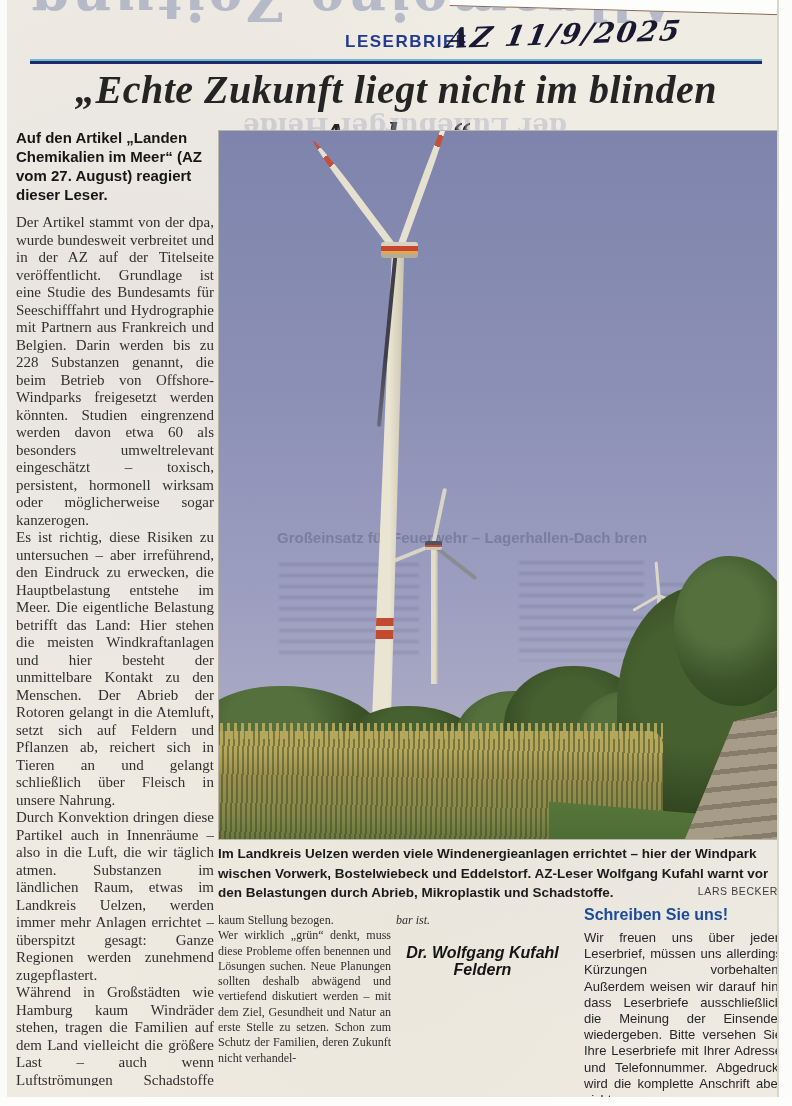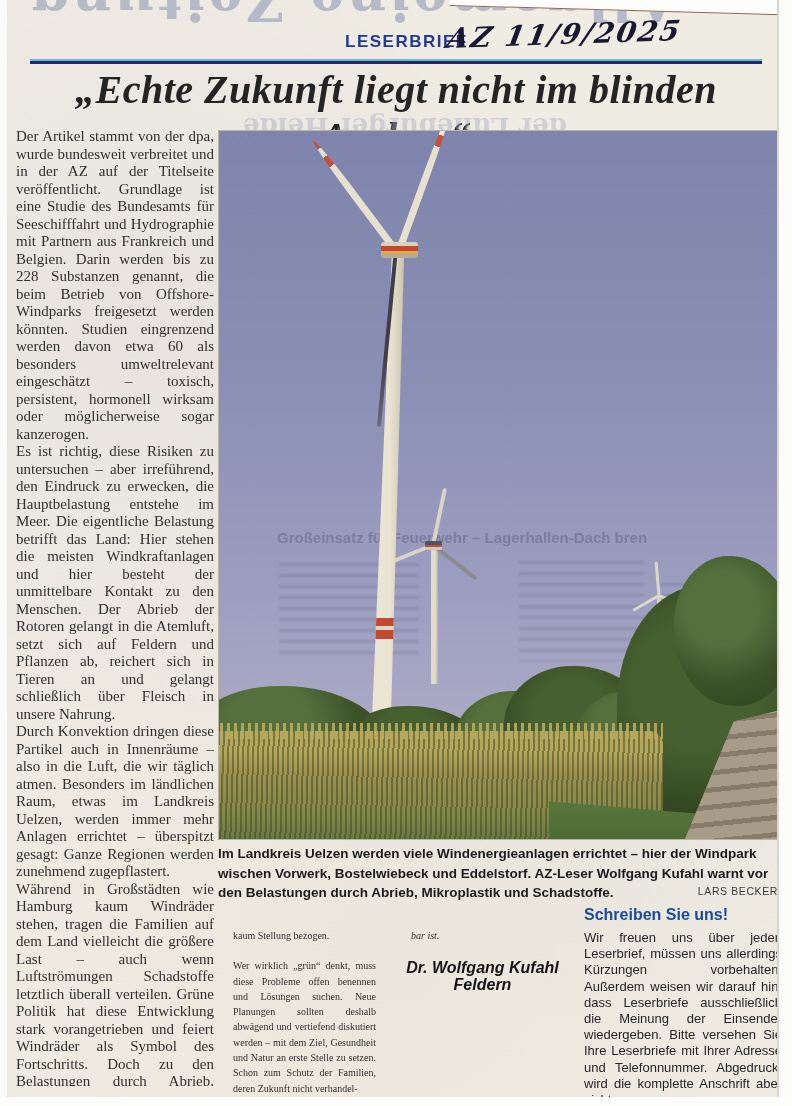--- a/index.html
+++ b/index.html
@@ -98,21 +98,21 @@
     background:
       repeating-linear-gradient(174deg,#a79c88 0 12px,#877c69 12px 17px),
       #9a8f7c;}
   .caption{position:absolute;left:218px;top:844px;width:560px;
     font-family:"Liberation Sans",sans-serif;font-size:13.5px;line-height:19.5px;
     font-weight:bold;color:#1b1b1b;}
   .credit{position:absolute;right:0;bottom:1px;font-weight:normal;font-size:10.5px;
     letter-spacing:.6px;color:#3c3c3c;font-family:"Liberation Sans",sans-serif;}
   .col2,.col3{position:absolute;top:913px;width:173px;height:192px;overflow:hidden;}
   .col2{left:218px;} .col3{left:396px;font-style:italic;}
-  .col2 p,.col3 p{margin:15px;font-size:10px;line-height:15.3px;text-align:justify;
+  .col2 p,.col3 p{margin:0;font-size:12px;line-height:15.3px;text-align:justify;
     hyphens:auto;-webkit-hyphens:auto;color:#30302e;}
   .signature{margin-top:16px;text-align:center;font-family:"Liberation Sans",sans-serif;
     font-weight:bold;font-size:16px;line-height:17px;color:#141414;}
   .col4{position:absolute;left:584px;top:906px;width:198px;}
   .col4-title{margin:0 0 6px 0;font-family:"Liberation Sans",sans-serif;font-weight:bold;
     font-size:16px;color:#1c4a9a;}
   .col4-body{margin:0;font-family:"Liberation Sans",sans-serif;font-size:13px;
     line-height:16.2px;text-align:justify;color:#26262a;hyphens:auto;-webkit-hyphens:auto;}
 </style>
 </head>
@@ -124,24 +124,25 @@
 
   <span class="section-label">LESERBRIEF</span>
   <span class="handwriting">AZ 11/9/2025</span>
   <div class="rule"></div>
   <div class="edge-cut"></div>
 
   <h1 class="headline">„Echte Zukunft liegt nicht im blinden Ausbau“</h1>
   <div class="ghost ghost-subtitle">der Lüneburger Heide</div>
 
   <div class="col1">
+    <p class="intro">Auf den Artikel „Landen Chemikalien im Meer“ (AZ vom 27. August) reagiert dieser Leser.</p>
     <div class="body-text">
       <p>Der Artikel stammt von der dpa, wurde bundesweit verbreitet und in der AZ auf der Titelseite veröffentlicht. Grundlage ist eine Studie des Bundesamts für Seeschifffahrt und Hydrographie mit Partnern aus Frankreich und Belgien. Darin werden bis zu 228 Substanzen genannt, die beim Betrieb von Offshore-Windparks freigesetzt werden könnten. Studien eingrenzend werden davon etwa 60 als besonders umweltrelevant eingeschätzt – toxisch, persistent, hormonell wirksam oder möglicherweise sogar kanzerogen.</p>
       <p>Es ist richtig, diese Risiken zu untersuchen – aber irreführend, den Eindruck zu erwecken, die Hauptbelastung entstehe im Meer. Die eigentliche Belastung betrifft das Land: Hier stehen die meisten Windkraftanlagen und hier besteht der unmittelbare Kontakt zu den Menschen. Der Abrieb der Rotoren gelangt in die Atemluft, setzt sich auf Feldern und Pflanzen ab, reichert sich in Tieren an und gelangt schließlich über Fleisch in unsere Nahrung.</p>
-      <p>Durch Konvektion dringen diese Partikel auch in Innenräume – also in die Luft, die wir täglich atmen. Besonders im ländlichen Raum, etwas im Landkreis Uelzen, werden immer mehr Anlagen errichtet – überspitzt gesagt: Ganze Regionen werden zunehmend zugepflastert.</p>
+      <p>Durch Konvektion dringen diese Partikel auch in Innenräume – also in die Luft, die wir täglich atmen. Substanzen im ländlichen Raum, etwas im Landkreis Uelzen, werden immer mehr Anlagen errichtet – überspitzt gesagt: Ganze Regionen werden zunehmend zugepflastert.</p>
       <p>Während in Großstädten wie Hamburg kaum Windräder stehen, tragen die Familien auf dem Land vielleicht die größere Last – auch wenn Luftströmungen Schadstoffe letztlich überall verteilen. Grüne Politik hat diese Entwicklung stark vorangetrieben und feiert Windräder als Symbol des Fortschritts. Doch zu den Belastungen durch Abrieb, Mikroplastik und Schadstoffe wird bis heute</p>
     </div>
   </div>
 
   <div class="photo">
     <div class="ghost-photo-line">Großeinsatz für Feuerwehr – Lagerhallen-Dach bren</div>
     <div class="ghost-photo-block gpb1"></div>
     <div class="ghost-photo-block gpb2"></div>
     <div class="ghost-photo-block gpb3"></div>
 

